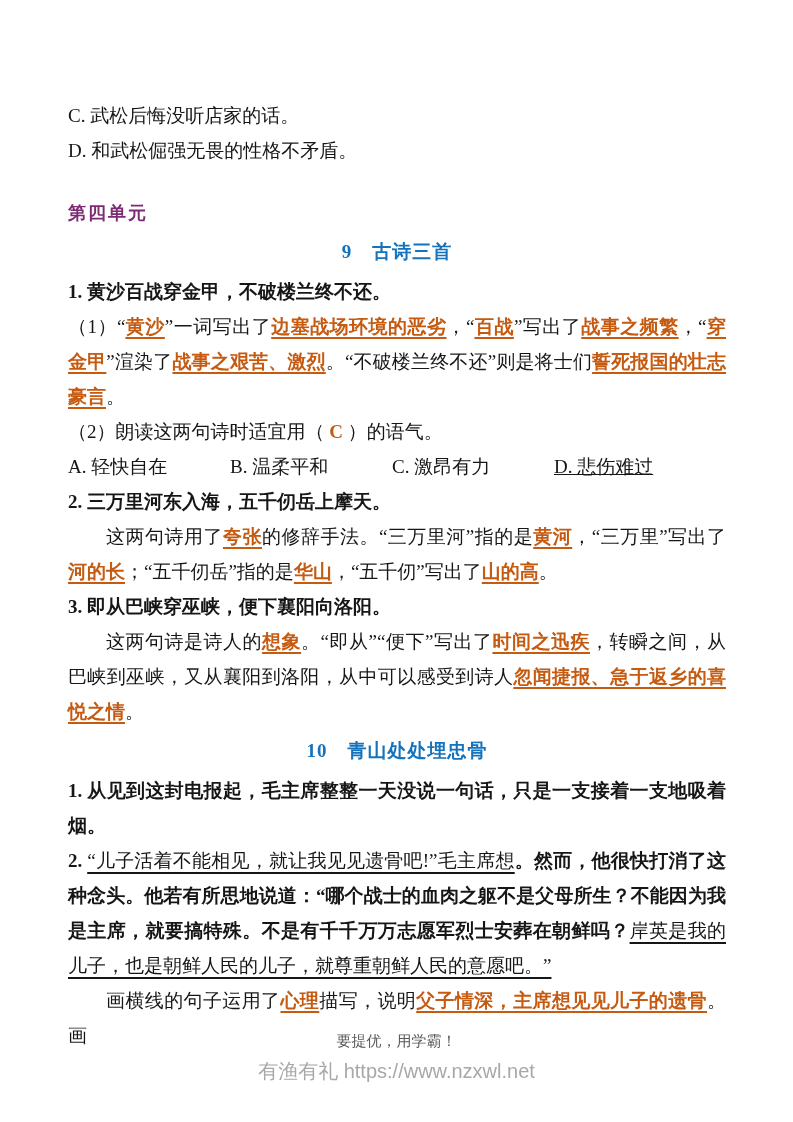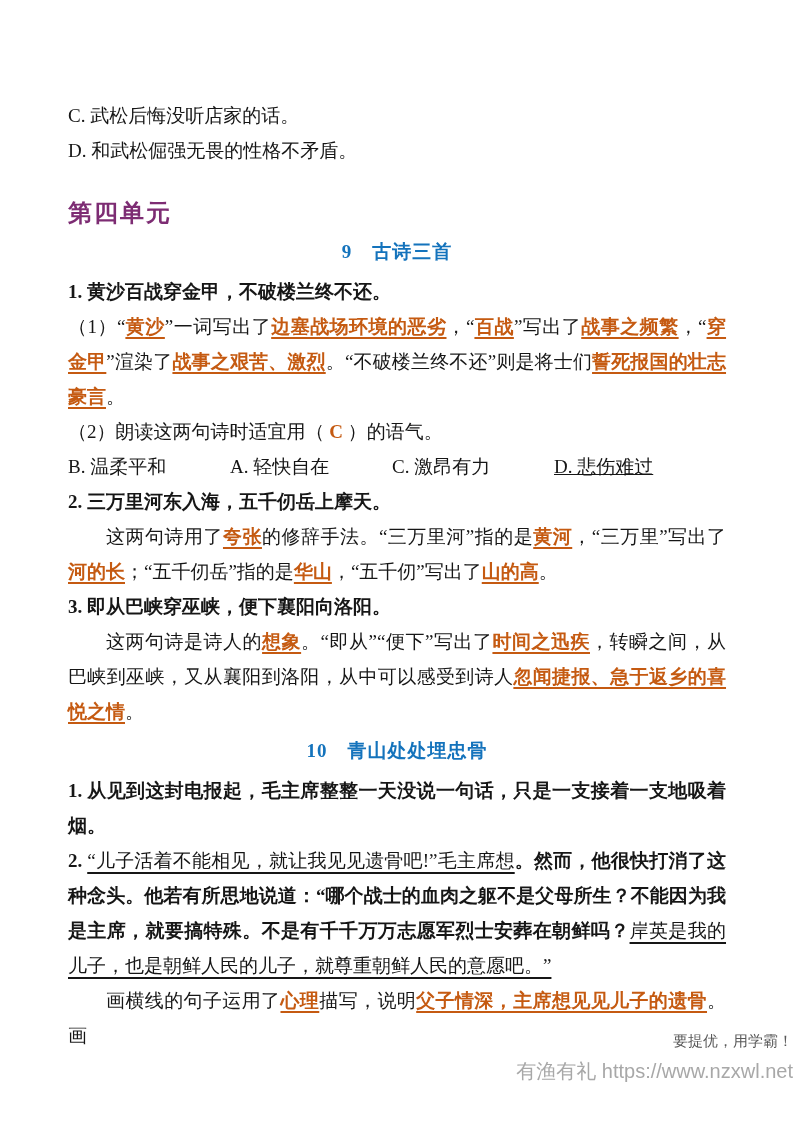--- a/index.html
+++ b/index.html
@@ -34,21 +34,21 @@
     color: var(--highlight, #C55A11);
     font-weight: 700;
     text-decoration: underline;
     text-underline-offset: 4px;
     text-decoration-thickness: 1.6px;
   }
   .run-ans { color: var(--highlight, #C55A11); font-weight: 700; }
   .unit-heading {
     color: var(--heading_purple, #7D2C73);
     font-weight: 700;
-    font-size: 24px;
+    font-size: 18px;
     line-height: 30px;
     margin: 30px 0 10px 0;
     letter-spacing: 2px;
   }
   .lesson-heading {
     color: var(--heading_blue, #1473BC);
     font-weight: 700;
     font-size: 19px;
     line-height: 28px;
     text-align: center;
@@ -56,21 +56,21 @@
     letter-spacing: 1px;
   }
   p + .lesson-heading { margin-top: 8px; }
   .options-row { display: flex; line-height: 35px; }
   .option-item { width: 162px; }
   .option-item:last-child { width: auto; text-decoration: underline; }
   .footer {
     position: absolute;
     left: 0; right: 0;
     top: 1028px;
-    text-align: right;
+    text-align: center;
   }
   .footer-slogan {
     font-size: 15px;
     line-height: 26px;
     color: var(--footer_slogan, #595959);
     font-family: "Liberation Serif", "DejaVu Serif", serif;
   }
   .footer-site {
     font-size: 20px;
     line-height: 34px;
@@ -84,22 +84,22 @@
 <div class="page">
   <div>
       <p class="para"><span class="run-n">C. 武松后悔没听店家的话。</span></p>
       <p class="para"><span class="run-n">D. 和武松倔强无畏的性格不矛盾。</span></p>
       <div class="unit-heading">第四单元</div>
       <div class="lesson-heading">9　古诗三首</div>
       <p class="para"><span class="run-b">1. 黄沙百战穿金甲，不破楼兰终不还。</span></p>
       <p class="para"><span class="run-n">（1）“</span><span class="run-hl">黄沙</span><span class="run-n">”一词写出了</span><span class="run-hl">边塞战场环境的恶劣</span><span class="run-n">，“</span><span class="run-hl">百战</span><span class="run-n">”写出了</span><span class="run-hl">战事之频繁</span><span class="run-n">，“</span><span class="run-hl">穿金甲</span><span class="run-n">”渲染了</span><span class="run-hl">战事之艰苦、激烈</span><span class="run-n">。“不破楼兰终不还”则是将士们</span><span class="run-hl">誓死报国的壮志豪言</span><span class="run-n">。</span></p>
       <p class="para"><span class="run-n">（2）朗读这两句诗时适宜用（ </span><span class="run-ans">C</span><span class="run-n"> ）的语气。</span></p>
       <div class="options-row">
+        <span class="option-item">A. 轻快自在</span>
         <span class="option-item">B. 温柔平和</span>
-        <span class="option-item">A. 轻快自在</span>
         <span class="option-item">C. 激昂有力</span>
         <span class="option-item">D. 悲伤难过</span>
       </div>
       <p class="para"><span class="run-b">2. 三万里河东入海，五千仞岳上摩天。</span></p>
       <p class="para indent"><span class="run-n">这两句诗用了</span><span class="run-hl">夸张</span><span class="run-n">的修辞手法。“三万里河”指的是</span><span class="run-hl">黄河</span><span class="run-n">，“三万里”写出了</span><span class="run-hl">河的长</span><span class="run-n">；“五千仞岳”指的是</span><span class="run-hl">华山</span><span class="run-n">，“五千仞”写出了</span><span class="run-hl">山的高</span><span class="run-n">。</span></p>
       <p class="para"><span class="run-b">3. 即从巴峡穿巫峡，便下襄阳向洛阳。</span></p>
       <p class="para indent"><span class="run-n">这两句诗是诗人的</span><span class="run-hl">想象</span><span class="run-n">。“即从”“便下”写出了</span><span class="run-hl">时间之迅疾</span><span class="run-n">，转瞬之间，从巴峡到巫峡，又从襄阳到洛阳，从中可以感受到诗人</span><span class="run-hl">忽闻捷报、急于返乡的喜悦之情</span><span class="run-n">。</span></p>
       <div class="lesson-heading">10　青山处处埋忠骨</div>
       <p class="para"><span class="run-b">1. 从见到这封电报起，毛主席整整一天没说一句话，只是一支接着一支地吸着烟。</span></p>
       <p class="para"><span class="run-b">2. </span><span class="run-bu">“儿子活着不能相见，就让我见见遗骨吧!”毛主席想</span><span class="run-b">。然而，他很快打消了这种念头。他若有所思地说道：“哪个战士的血肉之躯不是父母所生？不能因为我是主席，就要搞特殊。不是有千千万万志愿军烈士安葬在朝鲜吗？</span><span class="run-bu">岸英是我的儿子，也是朝鲜人民的儿子，就尊重朝鲜人民的意愿吧。”</span></p>

